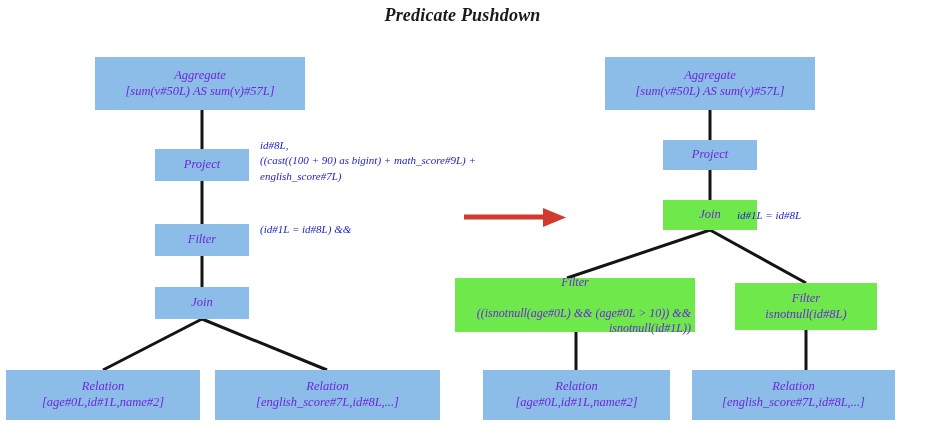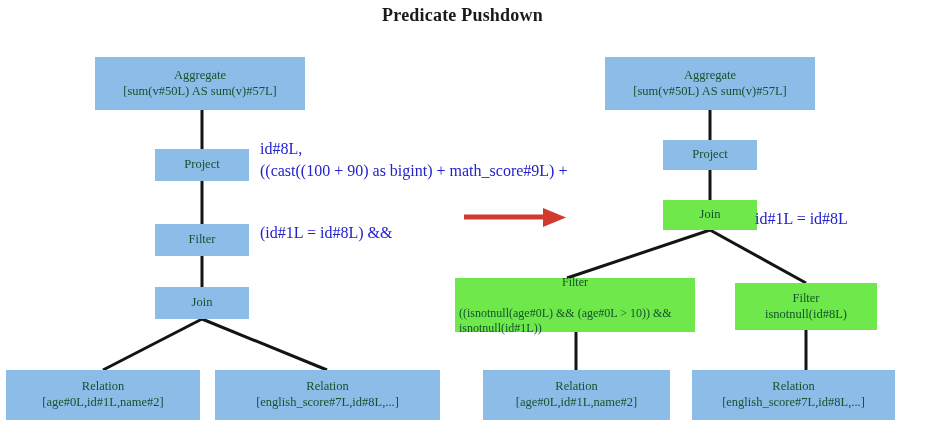--- a/index.html
+++ b/index.html
@@ -12,20 +12,21 @@
     height: 436px;
     position: relative;
     overflow: hidden;
     font-family: "Liberation Serif", "DejaVu Serif", serif;
   }
   #canvas {
     position: absolute;
     left: 0; top: 0;
     width: 925px;
     height: 436px;
+    font-style: italic;
   }
   .title {
     position: absolute;
     left: 0;
     top: 5px;
     width: 925px;
     text-align: center;
     font-size: 18px;
     font-weight: bold;
     color: #1a1a1a;
@@ -38,34 +39,34 @@
     height: 436px;
     pointer-events: none;
   }
   .node {
     position: absolute;
     box-sizing: border-box;
     display: flex;
     flex-direction: column;
     align-items: center;
     justify-content: center;
-    text-align: left;
-    color: #14532d;
+    text-align: right;
+    color: #6d28d9;
     font-size: 12.5px;
     line-height: 1.25;
     padding: 2px 4px;
   }
   .node.blue { background: #8CBCE8; }
   .node.green { background: #6EE84A; }
   .node .ln { display: block; white-space: nowrap; }
   .node .ln.wrap { white-space: normal; margin-top: 16px; }
   .annot {
     position: absolute;
     color: #2222CC;
-    font-size: 16px;
+    font-size: 11px;
     line-height: 1.4;
     white-space: nowrap;
   }
   .annot .ln { display: block; }
 </style>
 </head>
 <body>
 
 <div id="canvas">
 
@@ -115,20 +116,21 @@
   </div>
 
   <div class="node blue" style="left:215px; top:370px; width:225px; height:50px;">
     <span class="ln">Relation</span>
     <span class="ln">[english_score#7L,id#8L,...]</span>
   </div>
 
   <div class="annot" style="left:260px; top:138px;">
     <span class="ln">id#8L,</span>
     <span class="ln">((cast((100 + 90) as bigint) + math_score#9L) +</span>
+    <span class="ln">english_score#7L)</span>
   </div>
 
   <div class="annot" style="left:260px; top:222px;">
     <span class="ln">(id#1L = id#8L) &amp;&amp;</span>
   </div>
 
   <div class="node blue" style="left:605px; top:57px; width:210px; height:53px;">
     <span class="ln">Aggregate</span>
     <span class="ln">[sum(v#50L) AS sum(v)#57L]</span>
   </div>
@@ -154,17 +156,17 @@
   <div class="node blue" style="left:483px; top:370px; width:187px; height:50px;">
     <span class="ln">Relation</span>
     <span class="ln">[age#0L,id#1L,name#2]</span>
   </div>
 
   <div class="node blue" style="left:692px; top:370px; width:203px; height:50px;">
     <span class="ln">Relation</span>
     <span class="ln">[english_score#7L,id#8L,...]</span>
   </div>
 
-  <div class="annot" style="left:755px; top:208px;">
+  <div class="annot" style="left:737px; top:208px;">
     <span class="ln">id#1L = id#8L</span>
   </div>
 
 </div>
 
 </body></html>

